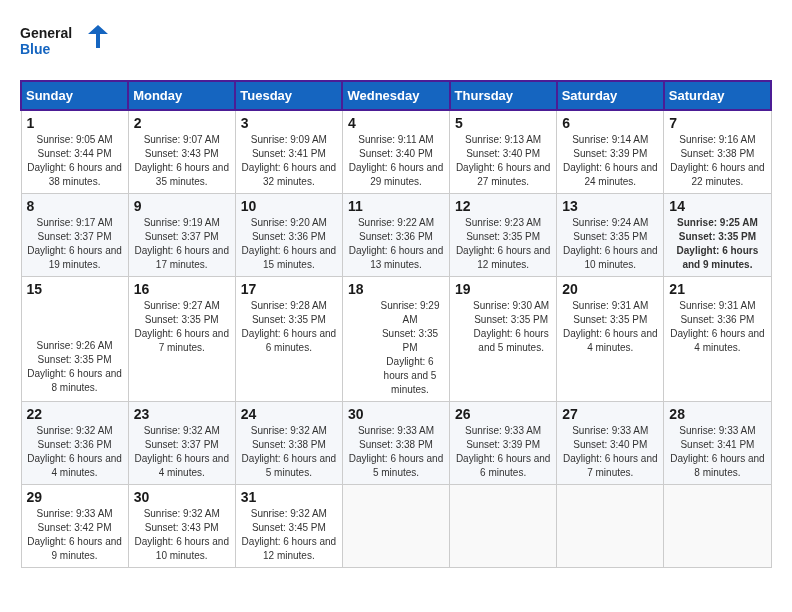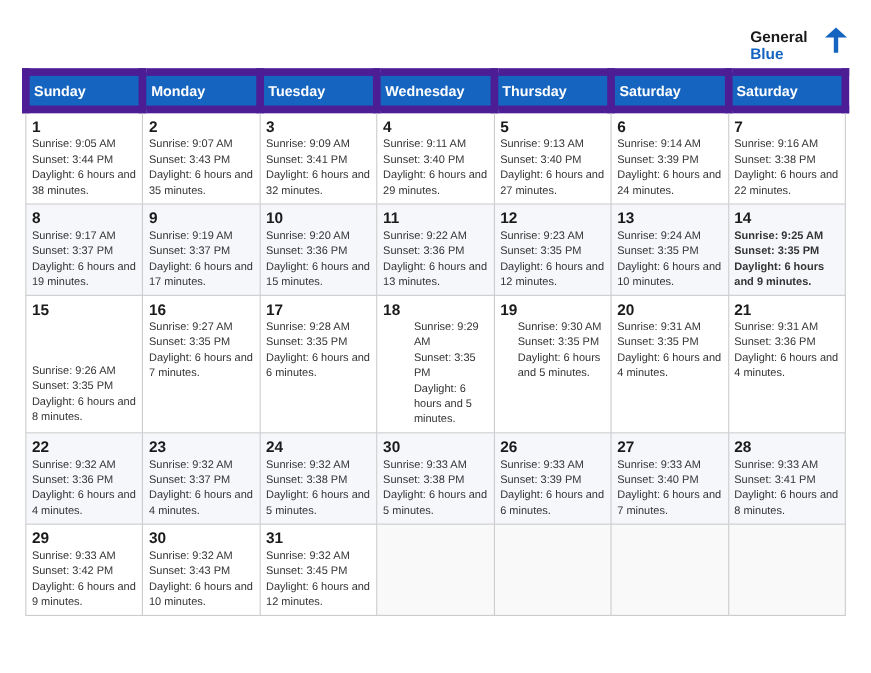--- a/index.html
+++ b/index.html
@@ -5,23 +5,23 @@
     * { box-sizing: border-box; margin: 0; padding: 0; }
     body {
       font-family: Arial, sans-serif;
       background: #fff;
       width: 792px;
       min-height: 612px;
       padding: 20px;
     }
     .header-area {
       display: flex;
-      justify-content: flex-end;
+      justify-content: flex-start;
       align-items: flex-start;
-      margin-bottom: 2px;
+      margin-bottom: 20px;
     }
     .logo {
       display: flex;
       align-items: center;
       gap: 4px;
     }
     .title-area {
       text-align: right;
     }
     .month-title {
@@ -38,21 +38,21 @@
       border-collapse: collapse;
       font-size: 11px;
     }
     .calendar th {
       background: #1565c0;
       color: #fff;
       padding: 6px 4px;
       text-align: left;
       font-size: 13px;
       font-weight: bold;
-      border: 7px solid #4c1d95;
+      border: 2px solid #4c1d95;
     }
     .calendar td {
       vertical-align: top;
       padding: 4px 5px;
       border: 1px solid #ccc;
       width: calc(100% / 7);
       min-height: 80px;
       background: #fff;
     }
     .calendar tr:nth-child(even) td {
@@ -61,20 +61,21 @@
     .day-number {
       font-size: 14px;
       font-weight: bold;
       margin-bottom: 2px;
       color: #1a1a1a;
     }
     .day-info {
       font-size: 10px;
       color: #333;
       line-height: 1.4;
+      text-align: center;
     }
     .empty-cell {
       background: #f9f9f9 !important;
     }
   </style>
 </head>
 <body>
 
 <div class="header-area">
   <div class="logo">

